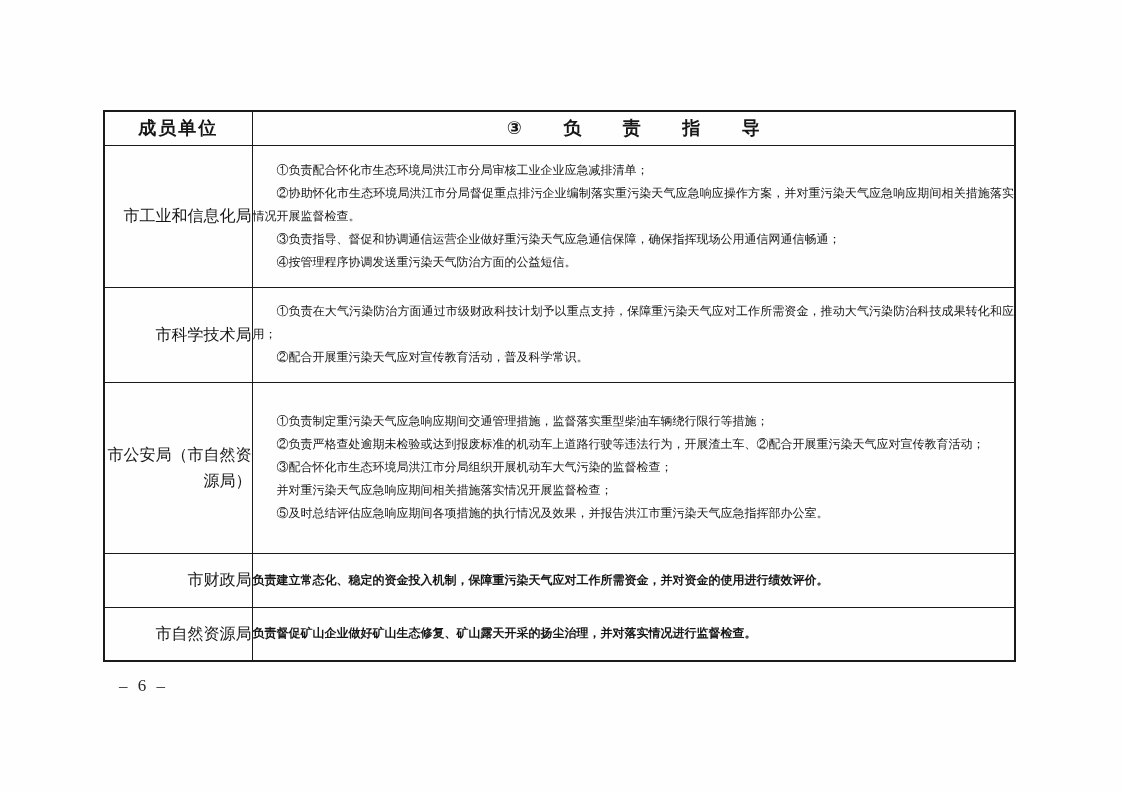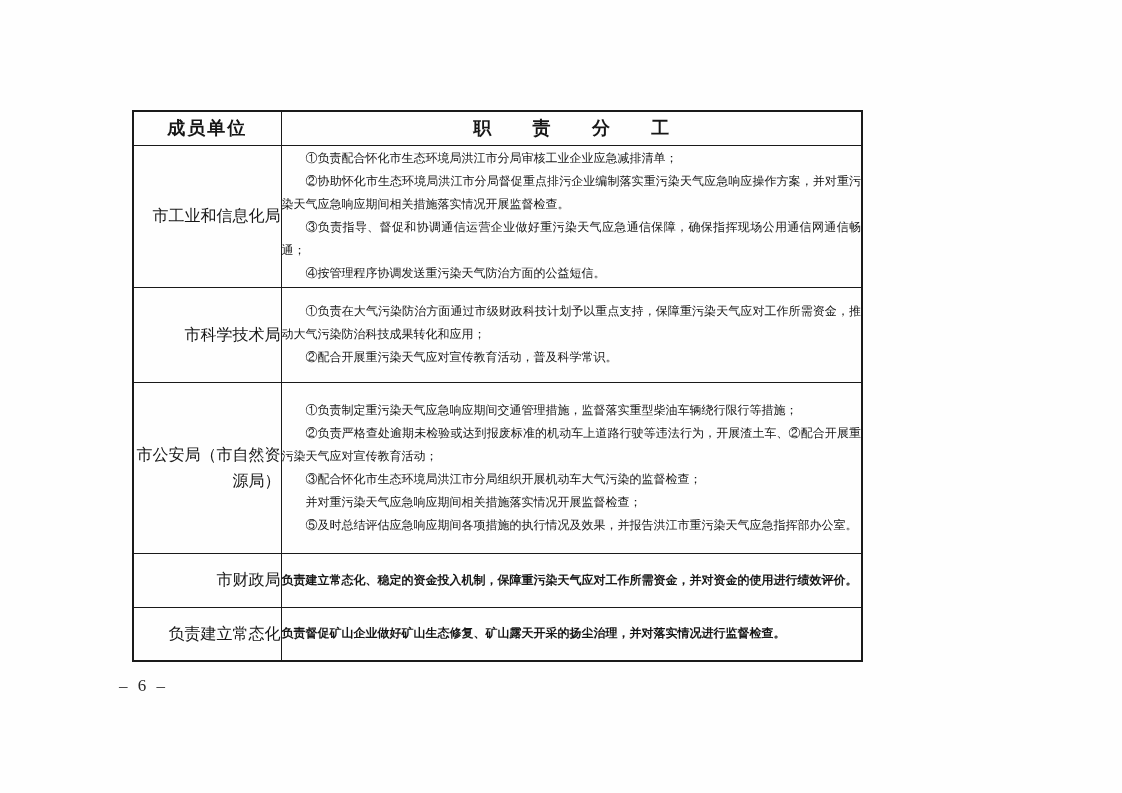--- a/index.html
+++ b/index.html
@@ -13,25 +13,24 @@
     height: 793px;
     background: #fefefe;
     color: #161616;
     font-family: "Liberation Serif", "DejaVu Serif", serif;
     overflow: hidden;
   }
   table.duties-table {
     position: absolute;
     left: 103px;
     top: 110px;
-    width: 731px;
+    width: 913px;
     border-collapse: collapse;
     table-layout: fixed;
     border: 2px solid #1a1a1a;
-    margin-left: 29px;
   }
   table.duties-table col.c1 { width: 148px; }
   table.duties-table th,
   table.duties-table td {
     border: 1px solid #1a1a1a;
     vertical-align: middle;
     padding: 0;
   }
   tr.header-row { height: 34px; }
   tr.row-1 { height: 142px; }
@@ -88,21 +87,21 @@
 <div class="page">
 
   <table class="duties-table">
     <colgroup>
       <col class="c1">
       <col class="c2">
     </colgroup>
     <thead>
       <tr class="header-row">
         <th class="head-cell">成员单位</th>
-        <th class="head-cell spread">职责分工</th>
+        <th class="head-cell spread">③负责指导</th>
       </tr>
     </thead>
     <tbody>
       <tr class="row-1">
         <td class="unit-cell">市工业和信息化局</td>
         <td class="duties-cell">
           <p class="duty">①负责配合怀化市生态环境局洪江市分局审核工业企业应急减排清单；</p>
           <p class="duty">②协助怀化市生态环境局洪江市分局督促重点排污企业编制落实重污染天气应急响应操作方案，并对重污染天气应急响应期间相关措施落实情况开展监督检查。</p>
           <p class="duty">③负责指导、督促和协调通信运营企业做好重污染天气应急通信保障，确保指挥现场公用通信网通信畅通；</p>
           <p class="duty">④按管理程序协调发送重污染天气防治方面的公益短信。</p>
@@ -125,21 +124,21 @@
           <p class="duty">⑤及时总结评估应急响应期间各项措施的执行情况及效果，并报告洪江市重污染天气应急指挥部办公室。</p>
         </td>
       </tr>
       <tr class="row-4">
         <td class="unit-cell">市财政局</td>
         <td class="duties-cell">
           <p class="duty no-indent">负责建立常态化、稳定的资金投入机制，保障重污染天气应对工作所需资金，并对资金的使用进行绩效评价。</p>
         </td>
       </tr>
       <tr class="row-5">
-        <td class="unit-cell">负责建立常态化</td>
+        <td class="unit-cell">市自然资源局</td>
         <td class="duties-cell">
           <p class="duty no-indent">负责督促矿山企业做好矿山生态修复、矿山露天开采的扬尘治理，并对落实情况进行监督检查。</p>
         </td>
       </tr>
     </tbody>
   </table>
 
   <div class="page-number">– 6 –</div>
 
 </div>

